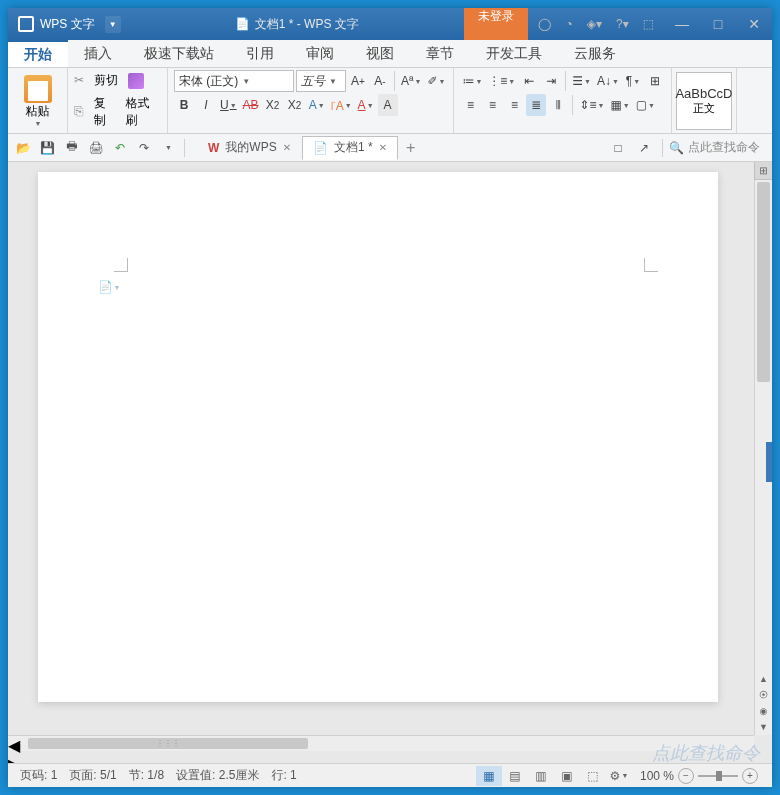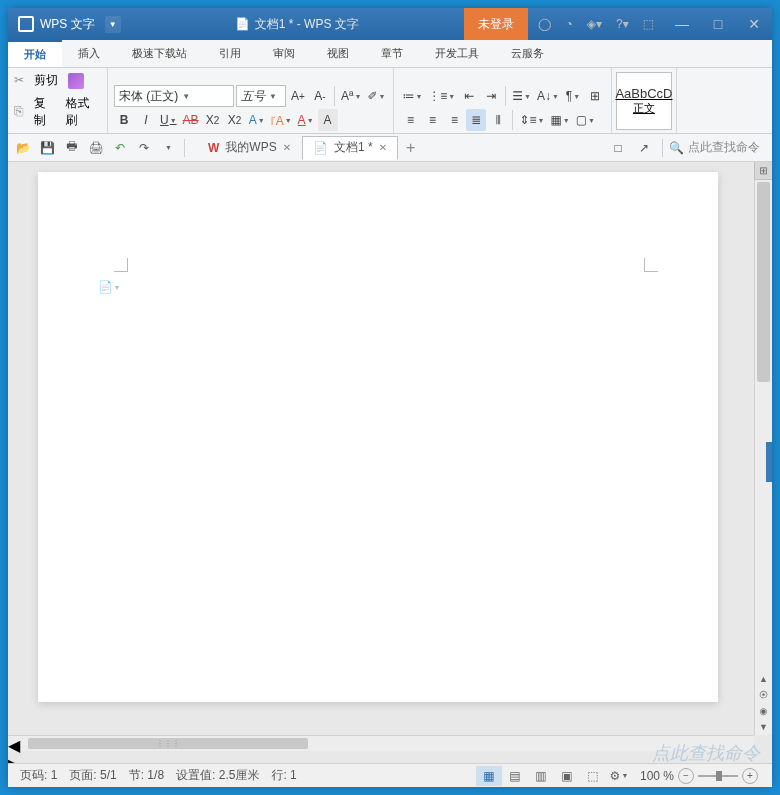--- a/index.html
+++ b/index.html
@@ -5,39 +5,39 @@
 * { margin: 0; padding: 0; box-sizing: border-box; font-family: "Microsoft YaHei", "SimSun", sans-serif; }
 body { background: #1b8dd4; width: 780px; height: 795px; overflow: hidden; position: relative; }
 .window { position: absolute; top: 8px; left: 8px; right: 8px; bottom: 8px; background: #f9a8d4; display: flex; flex-direction: column; box-shadow: 0 0 10px rgba(0,0,0,0.3); }
 
 
 .titlebar { height: 32px; background: linear-gradient(#3a7ab8, #2968a8); display: flex; align-items: center; color: #fff; font-size: 12px; }
 .titlebar .app-name { padding: 0 10px; display: flex; align-items: center; gap: 6px; }
 .titlebar .app-icon { width: 16px; height: 16px; border: 2px solid #fff; border-radius: 2px; }
 .titlebar .dropdown-arrow { font-size: 8px; margin-left: 4px; padding: 4px; background: rgba(255,255,255,0.1); border-radius: 2px; }
 .titlebar .doc-title { flex: 1; text-align: center; color: #e8e8e8; display: flex; align-items: center; justify-content: center; gap: 4px; }
-.titlebar .login-btn { background: #e87a3a; padding: 0 14px; height: 100%; display: flex; align-items: center; cursor: pointer; }
+.titlebar .login-btn { background: #e87a3a; padding: 0 14px; height: 100%; display: flex; align-items: flex-start; cursor: pointer; }
 .titlebar .title-actions { display: flex; align-items: center; gap: 2px; padding: 0 4px; }
 .titlebar .title-actions span { padding: 4px 6px; cursor: pointer; color: #bbb; font-size: 12px; }
 .titlebar .win-controls { display: flex; }
 .titlebar .win-controls span { width: 36px; height: 32px; display: flex; align-items: center; justify-content: center; cursor: pointer; color: #ccc; font-size: 14px; }
 
 
-.menubar { height: 28px; background: #f4f5f6; display: flex; font-size: 11px; border-bottom: 1px solid #d0d0d0; }
+.menubar { height: 28px; background: #f4f5f6; display: flex; font-size: 14px; border-bottom: 1px solid #d0d0d0; }
 .menubar .menu-item { padding: 0 16px; display: flex; align-items: center; color: #444; cursor: pointer; }
 .menubar .menu-item.active { background: #fff; color: #2968a8; border-top: 2px solid #2968a8; font-weight: bold; }
 
 
 .ribbon { height: 66px; background: #f4f5f6; display: flex; border-bottom: 1px solid #d0d0d0; font-size: 12px; }
-.ribbon-group { border-right: 1px solid #d8d8d8; padding: 2px 4px; display: flex; justify-content: flex-end; }
+.ribbon-group { border-right: 1px solid #d8d8d8; padding: 2px 4px; display: flex; }
 .rg-paste { width: 60px; flex-direction: column; align-items: center; justify-content: center; }
 .rg-clipboard { width: 100px; flex-direction: column; gap: 2px; justify-content: center; }
 .rg-font { flex-direction: column; gap: 2px; padding: 2px 6px; }
 .rg-para { flex-direction: column; gap: 2px; padding: 2px 6px; }
-.rg-style { padding: 4px; text-decoration: underline; }
+.rg-style { padding: 4px; }
 .rg-row { display: flex; align-items: center; gap: 2px; }
 .combo { height: 22px; border: 1px solid #c0c0c0; background: #fff; display: flex; align-items: center; padding: 0 4px; font-size: 12px; color: #333; }
 .combo .arrow { font-size: 8px; color: #666; margin-left: 4px; }
 .btn-sm { min-width: 20px; height: 22px; display: flex; align-items: center; justify-content: center; cursor: pointer; padding: 0 2px; color: #444; border-radius: 2px; }
 .btn-sm.bold { font-weight: bold; }
 .btn-sm.italic { font-style: italic; }
 .btn-sm.underline { text-decoration: underline; }
 .btn-sm.accent { color: #e87a3a; }
 .btn-sm.blue { color: #3a7ab8; }
 .btn-sm.red { color: #d04040; }
@@ -150,20 +150,27 @@
       </div>
     <div class="menu-item">
         <span>开发工具</span>
       </div>
     <div class="menu-item">
         <span>云服务</span>
       </div>
   </div>
 
   <div class="ribbon">
+    <div class="ribbon-group rg-paste">
+      <div class="paste-big">
+        <div class="paste-icon"></div>
+        <span>粘贴</span>
+          <span class="drop-sm">▼</span>
+      </div>
+    </div>
     <div class="ribbon-group rg-clipboard">
       <div class="clip-row">
         <span class="clip-icon scissors">✂</span>
         <span>剪切</span>
         <span class="clip-icon brush" style="margin-left:6px;"></span>
       </div>
       <div class="clip-row">
         <span class="clip-icon copy-ic">⎘</span>
         <span>复制</span>
         <span style="margin-left:4px;">格式刷</span>

